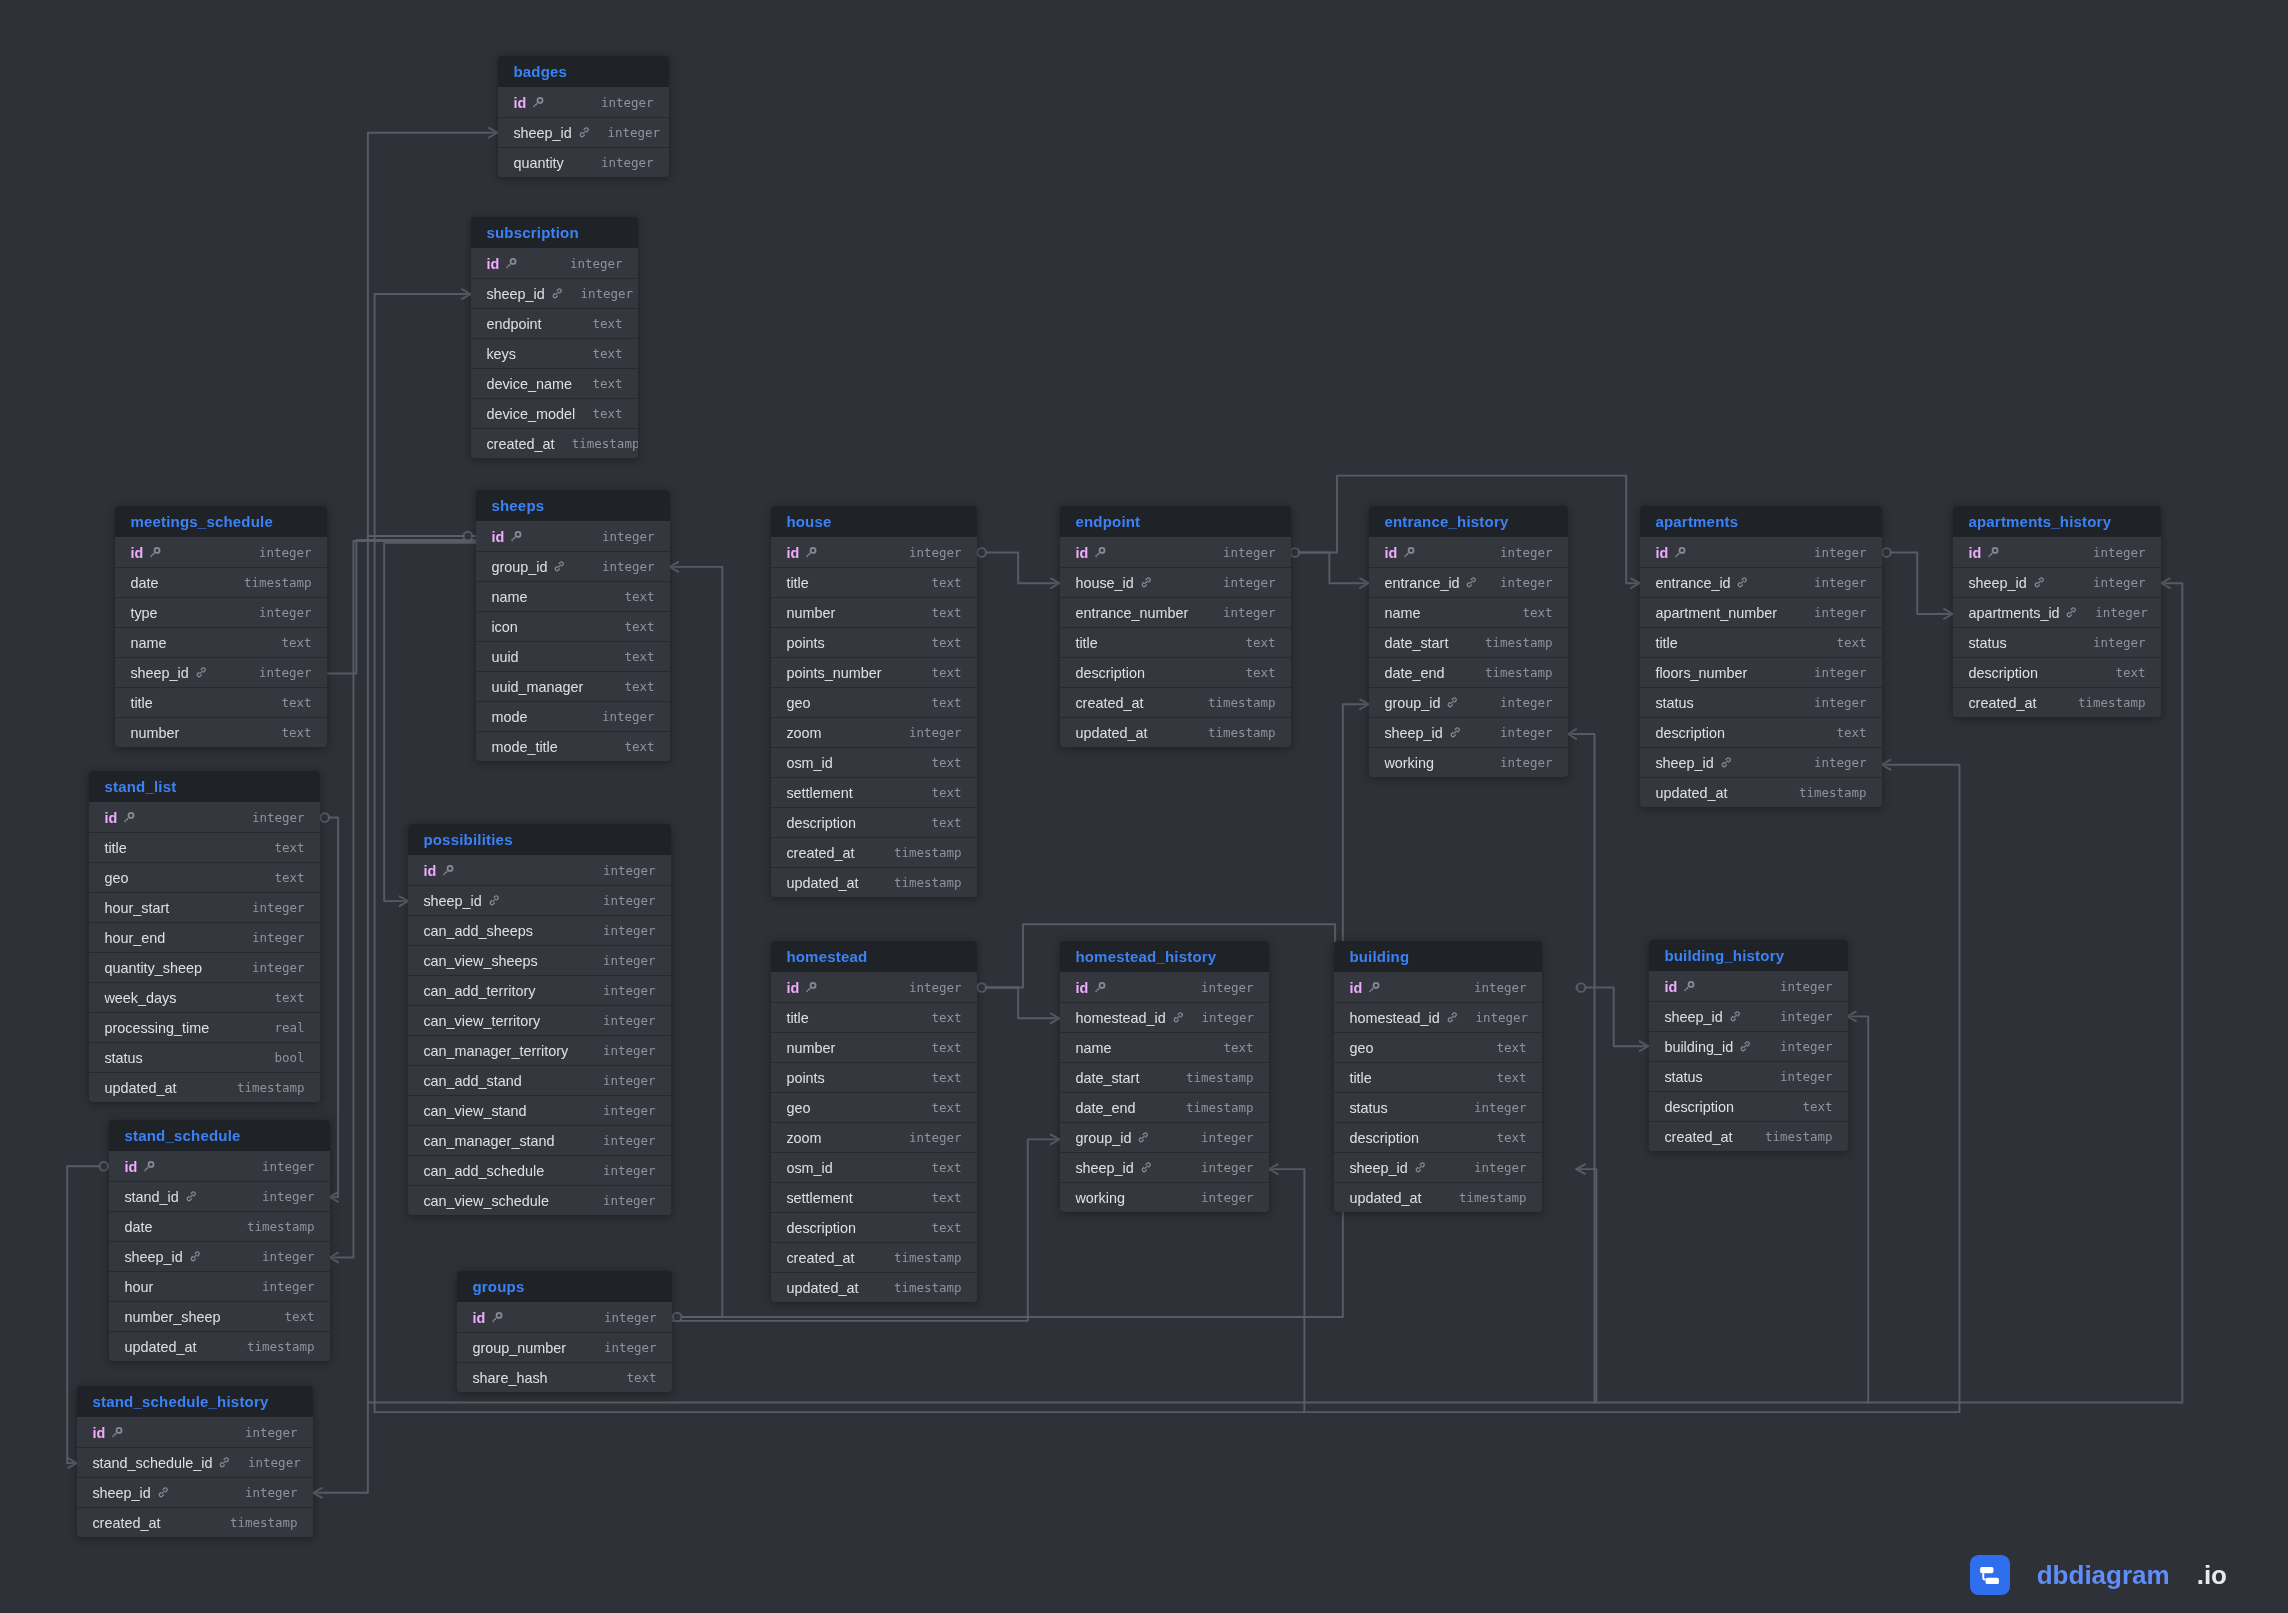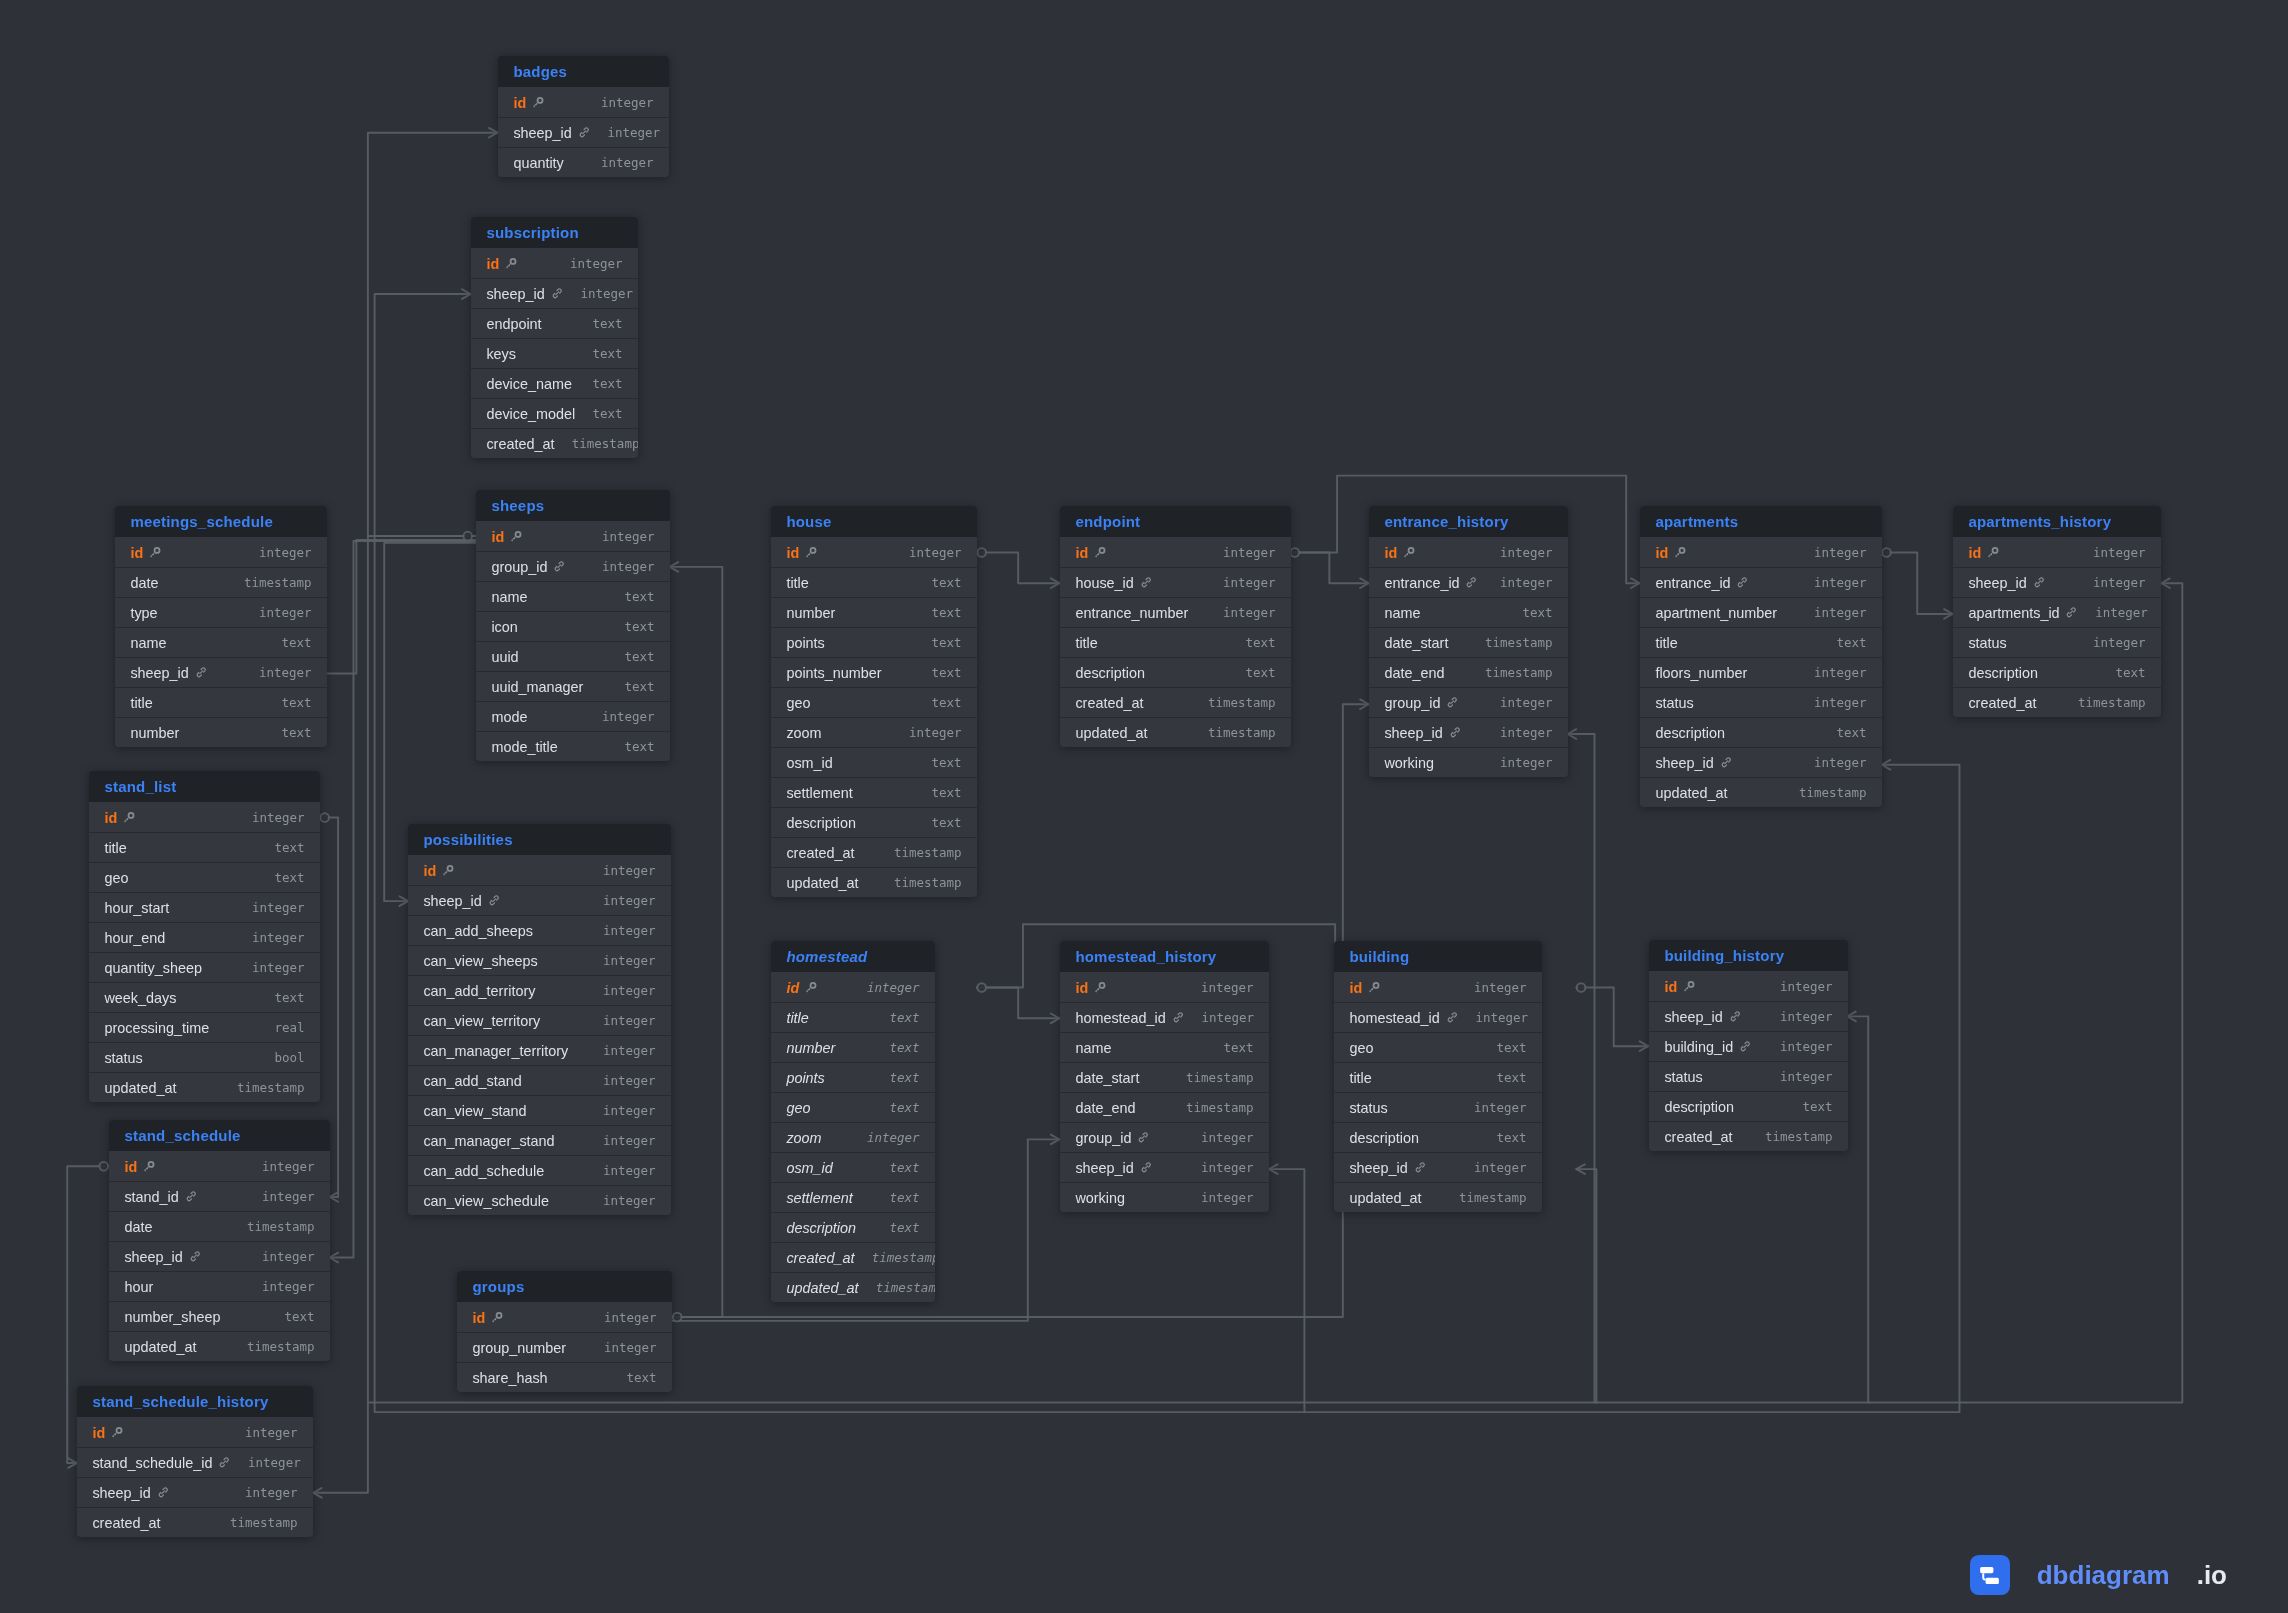--- a/index.html
+++ b/index.html
@@ -9,21 +9,21 @@
   .wire{fill:none;stroke:var(--line,#5c6068);stroke-width:2;stroke-linejoin:round;stroke-linecap:round;opacity:.9}
   .wire-dot{fill:var(--canvas-bg,#2e3138);stroke:var(--line,#5c6068);stroke-width:2;opacity:.9}
   .table{position:absolute;background:var(--table-bg,#34373e);border-radius:3.8px;overflow:hidden;
          box-shadow:0 1.9px 9.6px rgba(0,0,0,.35);cursor:move}
   .thead{height:31px;display:flex;align-items:center;padding:0 15.4px;background:var(--header-bg,#1f2227);
          color:#3b82f6;font-weight:700;font-size:15px;letter-spacing:0.2px;white-space:nowrap}
   .trow{height:30px;display:flex;align-items:center;justify-content:space-between;padding:0 15.4px;
         border-top:1px solid transparent}
   .trow + .trow{border-top-color:rgba(0,0,0,.22)}
   .fname{display:flex;align-items:center;gap:5.8px;color:#dde0e4;font-size:14.4px;white-space:nowrap}
-  .fname.pk{font-weight:700;color:#f97316}
+  .fname.pk{font-weight:700;color:#f0abfc}
   .ftype{color:#8d929b;font-size:12.5px;font-family:"DejaVu Sans Mono",monospace;white-space:nowrap;margin-left:17.3px}
   .ficon{width:12.5px;height:12.5px;opacity:.8;flex:0 0 auto}
   #logo{position:absolute;right:61px;bottom:19px;display:flex;align-items:center;gap:27px;text-decoration:none;cursor:pointer}
   #logo .mark{width:40px;height:40px;border-radius:8.6px;background:var(--logo-blue,#2f6fed);
               display:flex;align-items:center;justify-content:center}
   #logo .name{font-size:26px;font-weight:700;color:var(--logo-text-blue,#5f8efa)}
   #logo .tld{font-size:26px;font-weight:700;color:#e8eaee}
 </style>
 </head>
 <body>
@@ -452,21 +452,21 @@
         </div>
         <div class="trow">
           <span class="fname">created_at</span>
           <span class="ftype">timestamp</span>
         </div>
         <div class="trow">
           <span class="fname">updated_at</span>
           <span class="ftype">timestamp</span>
         </div>
       </div>
-      <div class="table" style="left: 771px; top: 941px; width: 164px; font-style: italic;">
+      <div class="table" style="left: 771px; top: 941px; width: 206px;">
         <div class="thead">homestead</div>
         <div class="trow">
           <span class="fname pk">id<svg viewBox="0 0 14 14" class="ficon">
               <path d="M9 1.2a3.8 3.8 0 1 0 0 7.6 3.8 3.8 0 0 0 0-7.6zm0 2a1.8 1.8 0 1 1 0 3.6 1.8 1.8 0 0 1 0-3.6z" fill="#9aa0a8"></path>
               <path d="M6.2 6.6 1.2 11.6l1.2 1.2 1-1-.7-.7 1-1 .7.7 1.3-1.3z" fill="#9aa0a8"></path>
             </svg></span>
           <span class="ftype">integer</span>
         </div>
         <div class="trow">
           <span class="fname">title</span>

